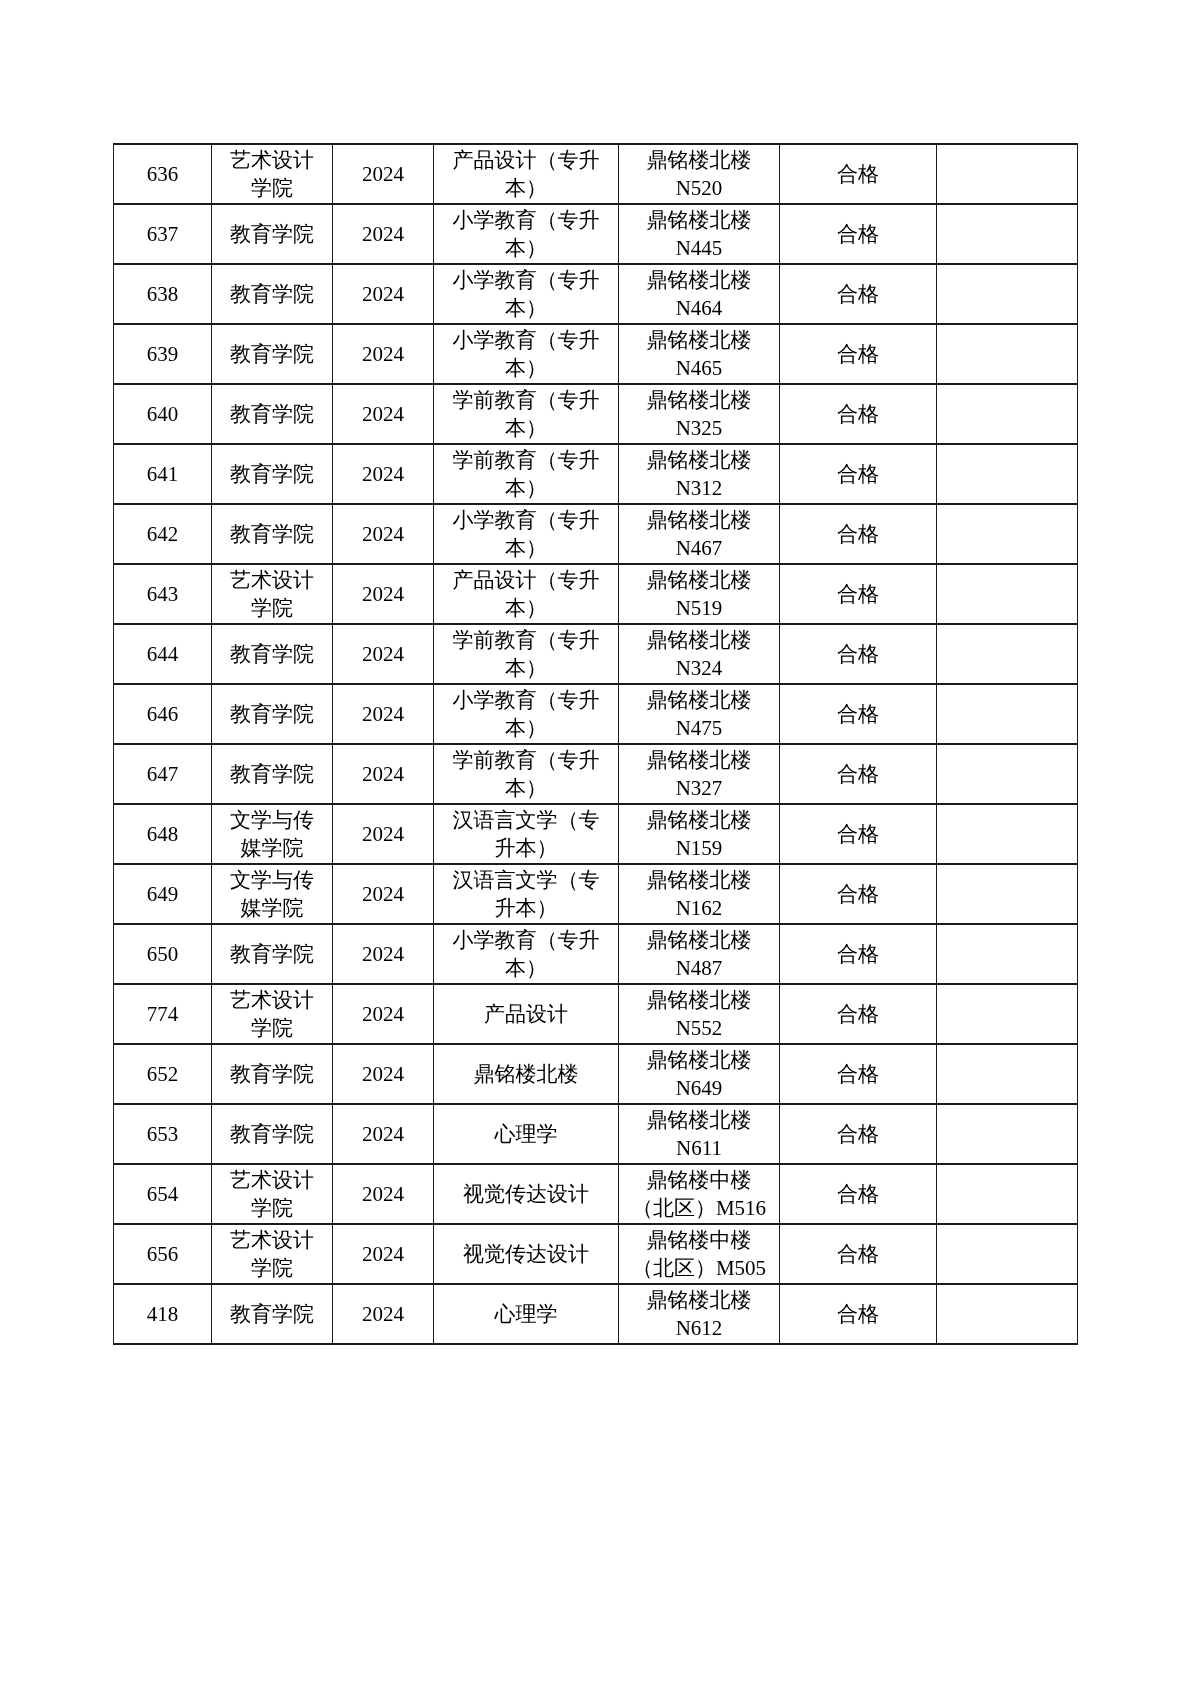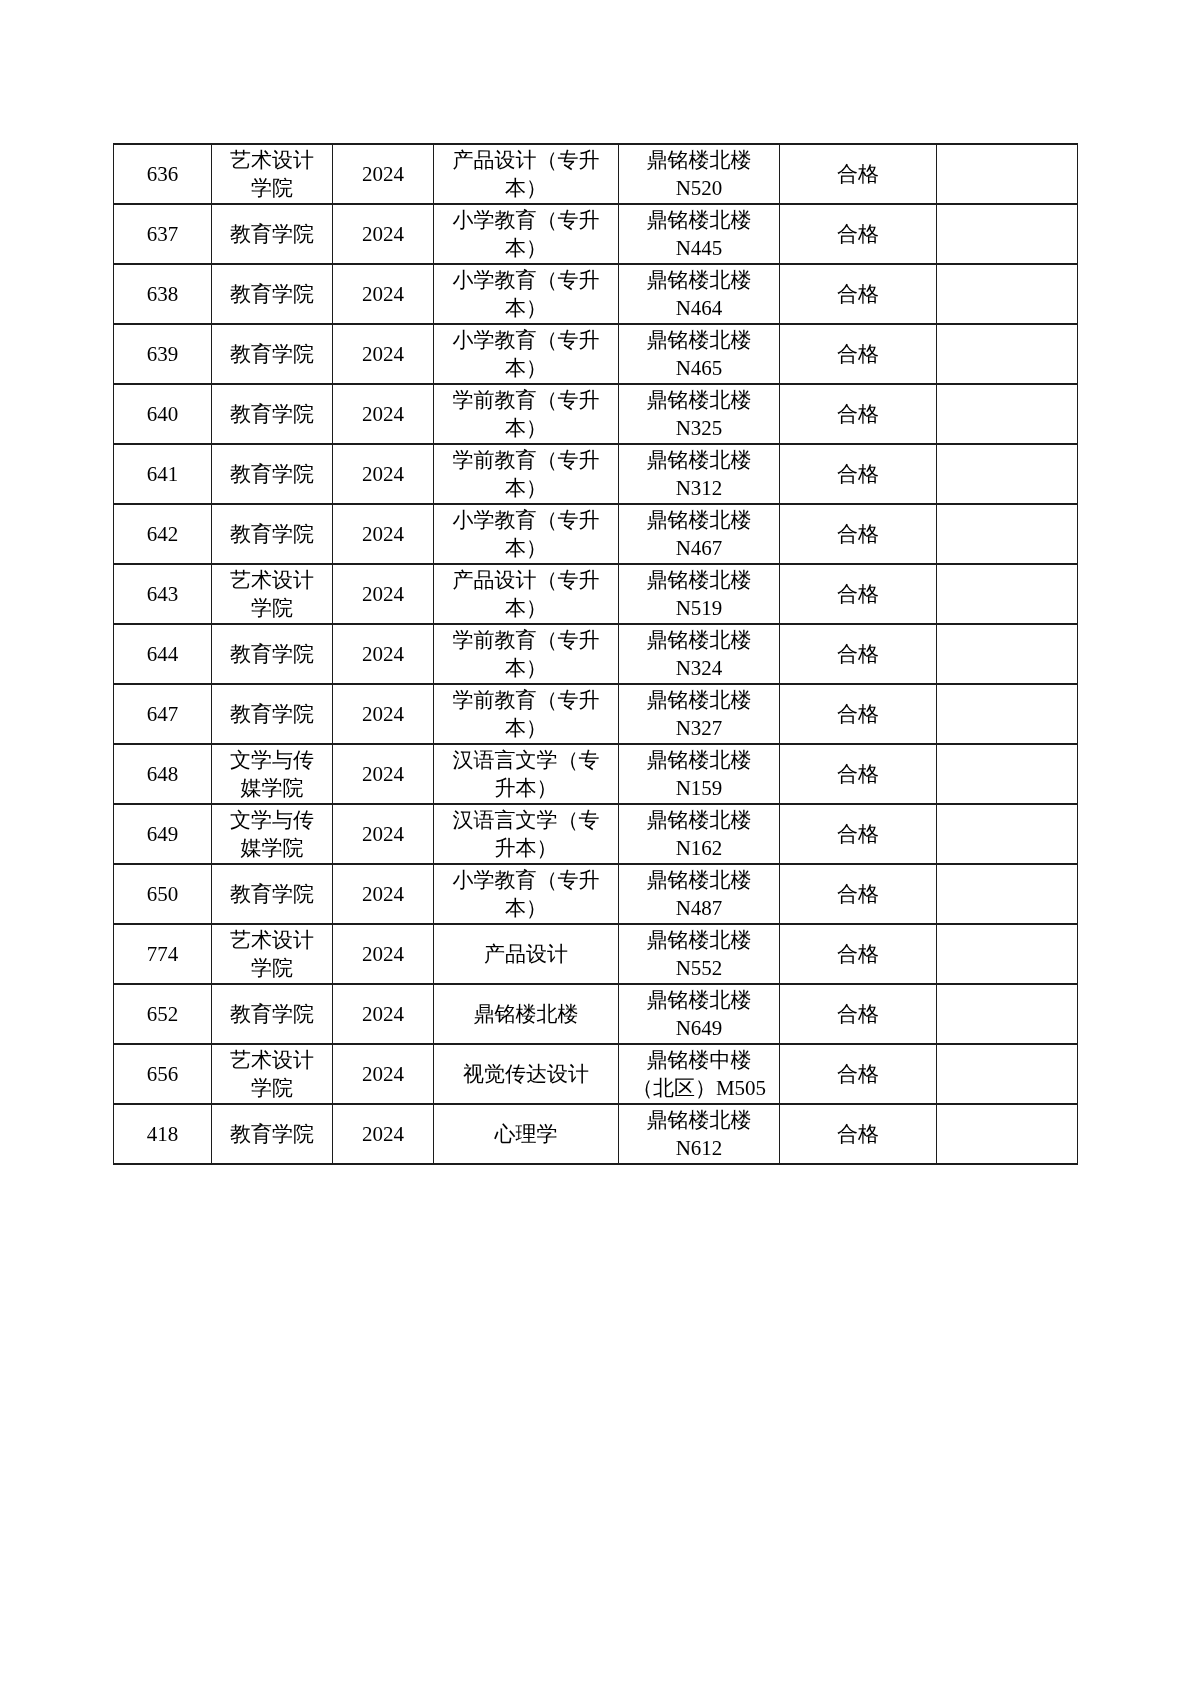--- a/index.html
+++ b/index.html
@@ -156,20 +156,31 @@
           <td>教育学院</td>
           <td>2024</td>
           <td>学前教育（专升
 本）</td>
           <td>鼎铭楼北楼
 N324</td>
           <td>合格</td>
           <td></td>
         </tr>
         <tr>
+          <td>646</td>
+          <td>教育学院</td>
+          <td>2024</td>
+          <td>小学教育（专升
+本）</td>
+          <td>鼎铭楼北楼
+N475</td>
+          <td>合格</td>
+          <td></td>
+        </tr>
+        <tr>
           <td>647</td>
           <td>教育学院</td>
           <td>2024</td>
           <td>学前教育（专升
 本）</td>
           <td>鼎铭楼北楼
 N327</td>
           <td>合格</td>
           <td></td>
         </tr>
@@ -219,20 +230,41 @@
           <td>合格</td>
           <td></td>
         </tr>
         <tr>
           <td>652</td>
           <td>教育学院</td>
           <td>2024</td>
           <td>鼎铭楼北楼</td>
           <td>鼎铭楼北楼
 N649</td>
+          <td>合格</td>
+          <td></td>
+        </tr>
+        <tr>
+          <td>653</td>
+          <td>教育学院</td>
+          <td>2024</td>
+          <td>心理学</td>
+          <td>鼎铭楼北楼
+N611</td>
+          <td>合格</td>
+          <td></td>
+        </tr>
+        <tr>
+          <td>654</td>
+          <td>艺术设计
+学院</td>
+          <td>2024</td>
+          <td>视觉传达设计</td>
+          <td>鼎铭楼中楼
+（北区）M516</td>
           <td>合格</td>
           <td></td>
         </tr>
         <tr>
           <td>656</td>
           <td>艺术设计
 学院</td>
           <td>2024</td>
           <td>视觉传达设计</td>
           <td>鼎铭楼中楼

